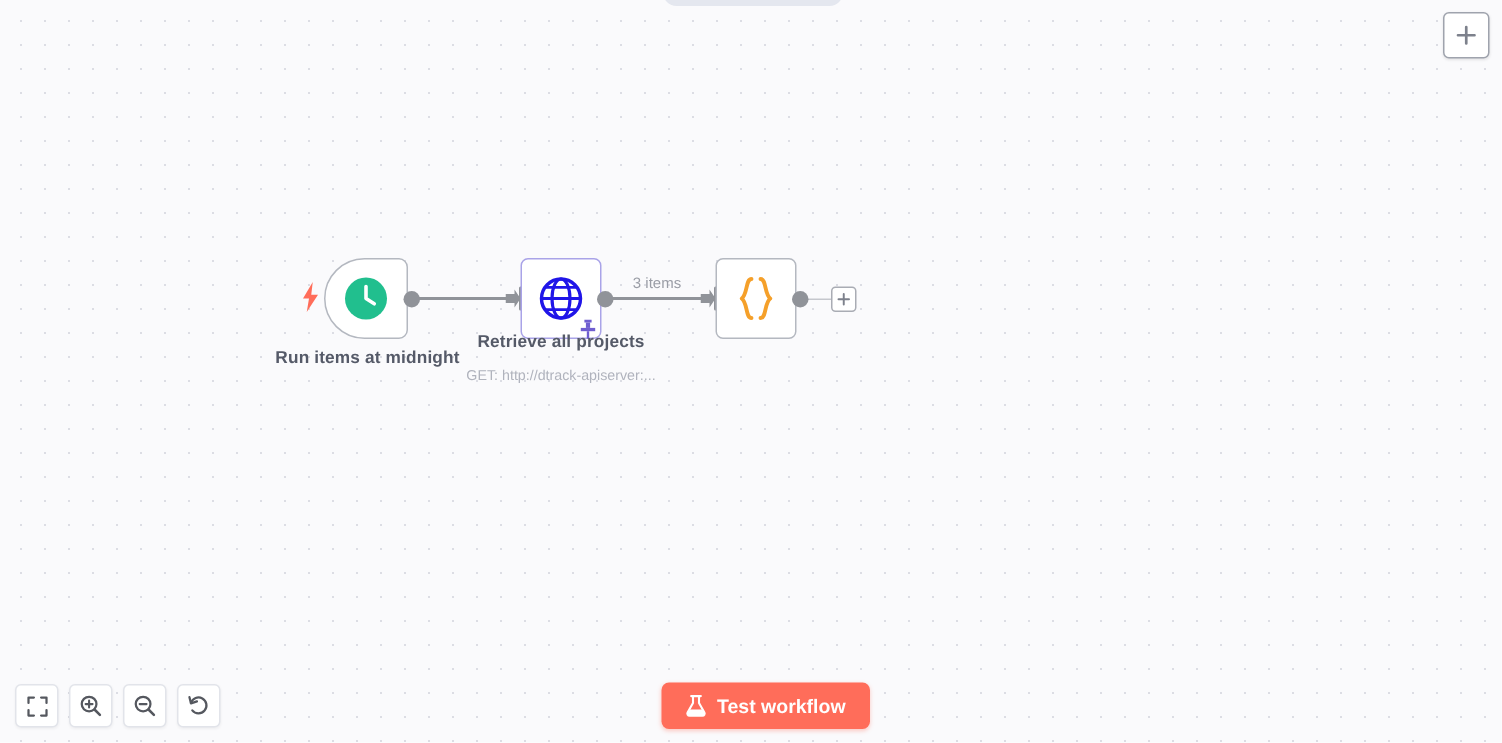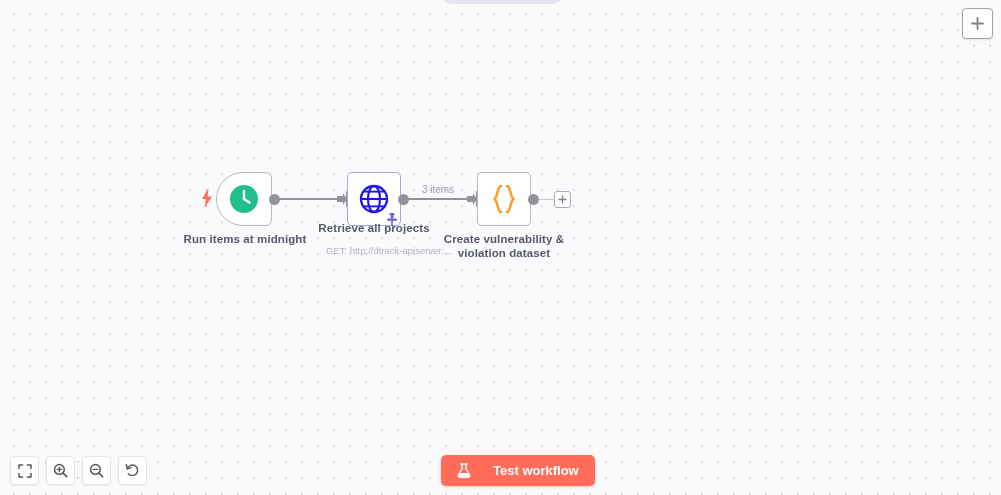--- a/index.html
+++ b/index.html
@@ -103,21 +103,21 @@
     position: absolute;
     text-align: center;
     font-size: 9.5px;
     color: #b0b3bd;
     line-height: 12px;
     white-space: nowrap;
   }
 
   #label-trigger { left: 160px; top: 232px; width: 170px; }
   #label-http    { left: 294px; top: 221px; width: 160px; }
-  #sublabel-http { left: 299px; top: 245px; width: 180px; }
+  #sublabel-http { left: 284px; top: 245px; width: 180px; }
   #label-code    { left: 432px; top: 232px; width: 144px; }
 
   
   .port-dot {
     position: absolute;
     width: 11px;
     height: 11px;
     border-radius: 50%;
     background: #909399;
   }
@@ -220,21 +220,21 @@
     padding: 0 16px;
     background: #ff6d5a;
     border: none;
     border-radius: 5px;
     color: #ffffff;
     font-size: 13px;
     font-weight: bold;
     font-family: "Liberation Sans", sans-serif;
     display: flex;
     align-items: center;
-    gap: 22px;
+    gap: 7px;
     cursor: pointer;
     box-shadow: 0 1px 3px rgba(255,109,90,.35);
   }
 </style>
 </head>
 <body>
 
 <div id="canvas">
 
   <div id="top-pill"></div>
@@ -295,24 +295,20 @@
   <div class="node-label" id="label-http">Retrieve all projects</div>
   <div class="node-sublabel" id="sublabel-http">GET: http://dtrack-apiserver:...</div>
 
   <div class="node node-code">
     <svg width="32" height="30" viewBox="0 0 32 30">
       <path d="M13 2 C9 2 10.5 12 6.5 15 C10.5 18 9 28 13 28" stroke="#f5a02a" stroke-width="2.6" fill="none" stroke-linecap="round" stroke-linejoin="round"></path>
       <path d="M19 2 C23 2 21.5 12 25.5 15 C21.5 18 23 28 19 28" stroke="#f5a02a" stroke-width="2.6" fill="none" stroke-linecap="round" stroke-linejoin="round"></path>
     </svg>
   </div>
   <div class="port-dot" id="port-out-code"></div>
-  <div class="node-label" id="label-code">
-    <span>Create vulnerability &amp;</span><br>
-    <span>violation dataset</span>
-  </div>
 
   <div id="inline-add-button">
     <svg width="9" height="9" viewBox="0 0 9 9">
       <path d="M4.5 1 L4.5 8 M1 4.5 L8 4.5" stroke="#7d818c" stroke-width="1.3" stroke-linecap="round"></path>
     </svg>
   </div>
 
   <div id="zoom-toolbar">
 
     <div class="tool-button">

